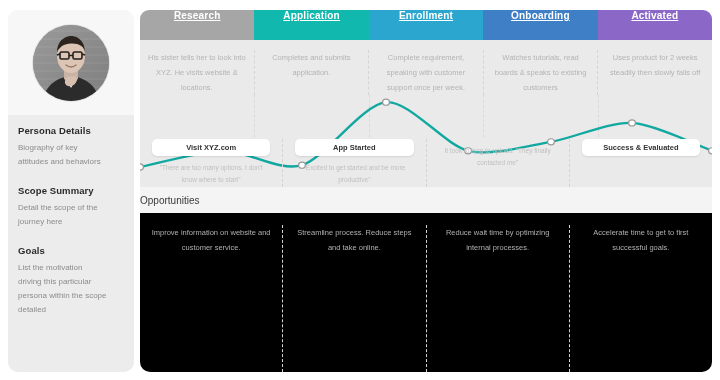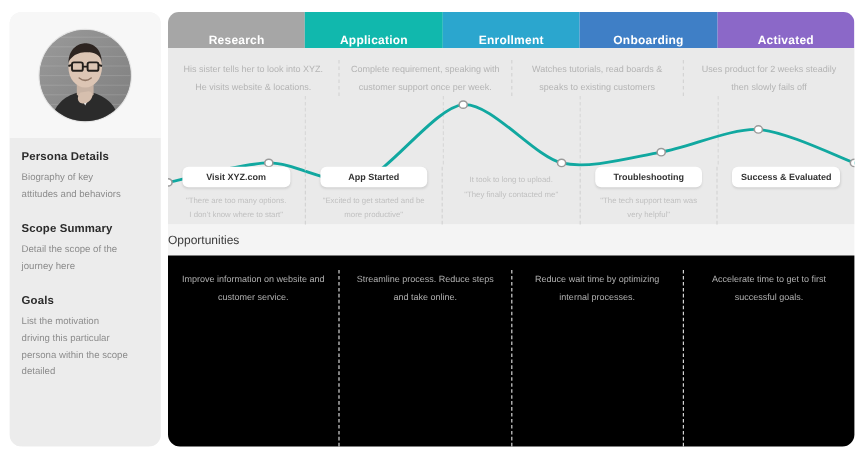--- a/index.html
+++ b/index.html
@@ -30,22 +30,22 @@
   .side-block{margin-bottom:16px;}
   .side-h{font-size:9.5px;font-weight:bold;color:#2b2b2b;letter-spacing:.1px;margin-bottom:5px;}
   .side-p{font-size:8px;color:#8c8c8c;line-height:1.75;}
 
   
   .main{flex:1;display:flex;flex-direction:column;min-width:0;}
 
   
   .stages{display:flex;height:30px;border-radius:9px 9px 0 0;overflow:hidden;}
   .stage{
-    flex:1;display:flex;align-items:flex-end;justify-content:center;
-    color:#ffffff;font-size:10px;font-weight:bold;letter-spacing:.2px;
+    flex:1;display:flex;align-items:flex-start;justify-content:center;
+    color:#ffffff;font-size:10px;font-weight:bold;letter-spacing:.2px;text-decoration:underline;
   }
 
   
   .journey{
     background:#eaeaea;flex:1;display:flex;flex-direction:column;min-height:0;position:relative;
   }
   .desc-row{display:flex;padding-top:10px;}
   .cell{flex:1;box-sizing:border-box;padding:0 8px;text-align:center;position:relative;}
   .sep{border-left:1px dashed #d4d4d4;}
   .desc{font-size:7.5px;color:#b4b4b4;line-height:2.0;}
@@ -151,20 +151,23 @@
       <div class="stage" style="background: rgb(139, 104, 200);">
         <span>Activated</span>
       </div>
     </div>
 
     <div class="journey">
 
       <div class="desc-row">
         <div class="cell">
           <div class="desc">His sister tells her to look into XYZ. He visits website &amp; locations.</div>
+        </div>
+        <div class="cell sep">
+          <div class="desc">Completes and submits application.</div>
         </div>
         <div class="cell sep">
           <div class="desc">Complete requirement, speaking with customer support once per week.</div>
         </div>
         <div class="cell sep">
           <div class="desc">Watches tutorials, read boards &amp; speaks to existing customers</div>
         </div>
         <div class="cell sep">
           <div class="desc">Uses product for 2 weeks steadily then slowly fails off</div>
         </div>
@@ -196,24 +199,20 @@
           <div class="quote">"There are too many options. I don't know where to start"</div>
         </div>
         <div class="cell sep">
           <div class="touch-box">App Started</div>
           <div class="quote">"Excited to get started and be more productive"</div>
         </div>
         <div class="cell sep">
           <div class="quote">It took to long to upload. "They finally contacted me"</div>
         </div>
         <div class="cell sep">
-          <div class="touch-box">Troubleshooting</div>
-          <div class="quote">"The tech support team was very helpful"</div>
-        </div>
-        <div class="cell sep">
           <div class="touch-box">Success &amp; Evaluated</div>
           <div class="quote"></div>
         </div>
       </div>
     </div>
 
     <div class="opp-title-bar">
       <span>Opportunities</span>
     </div>
     <div class="opp-body">

